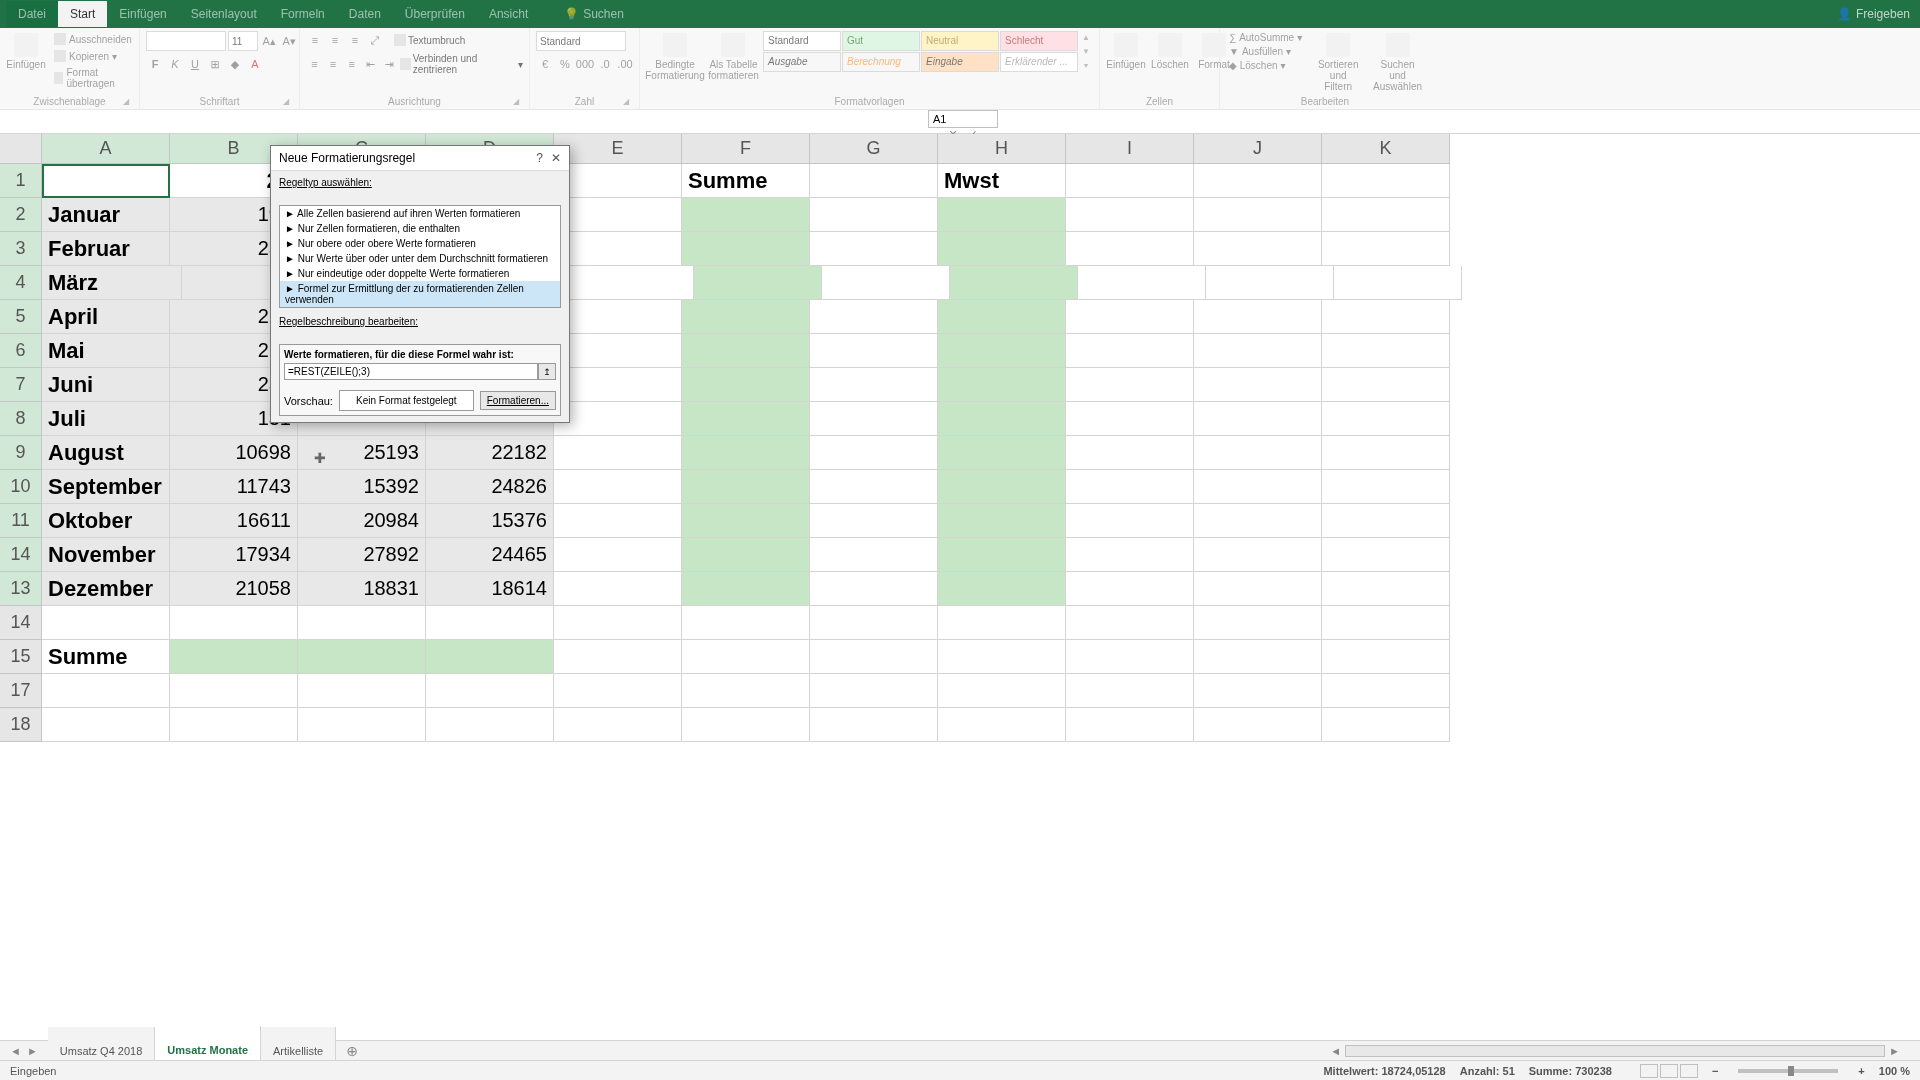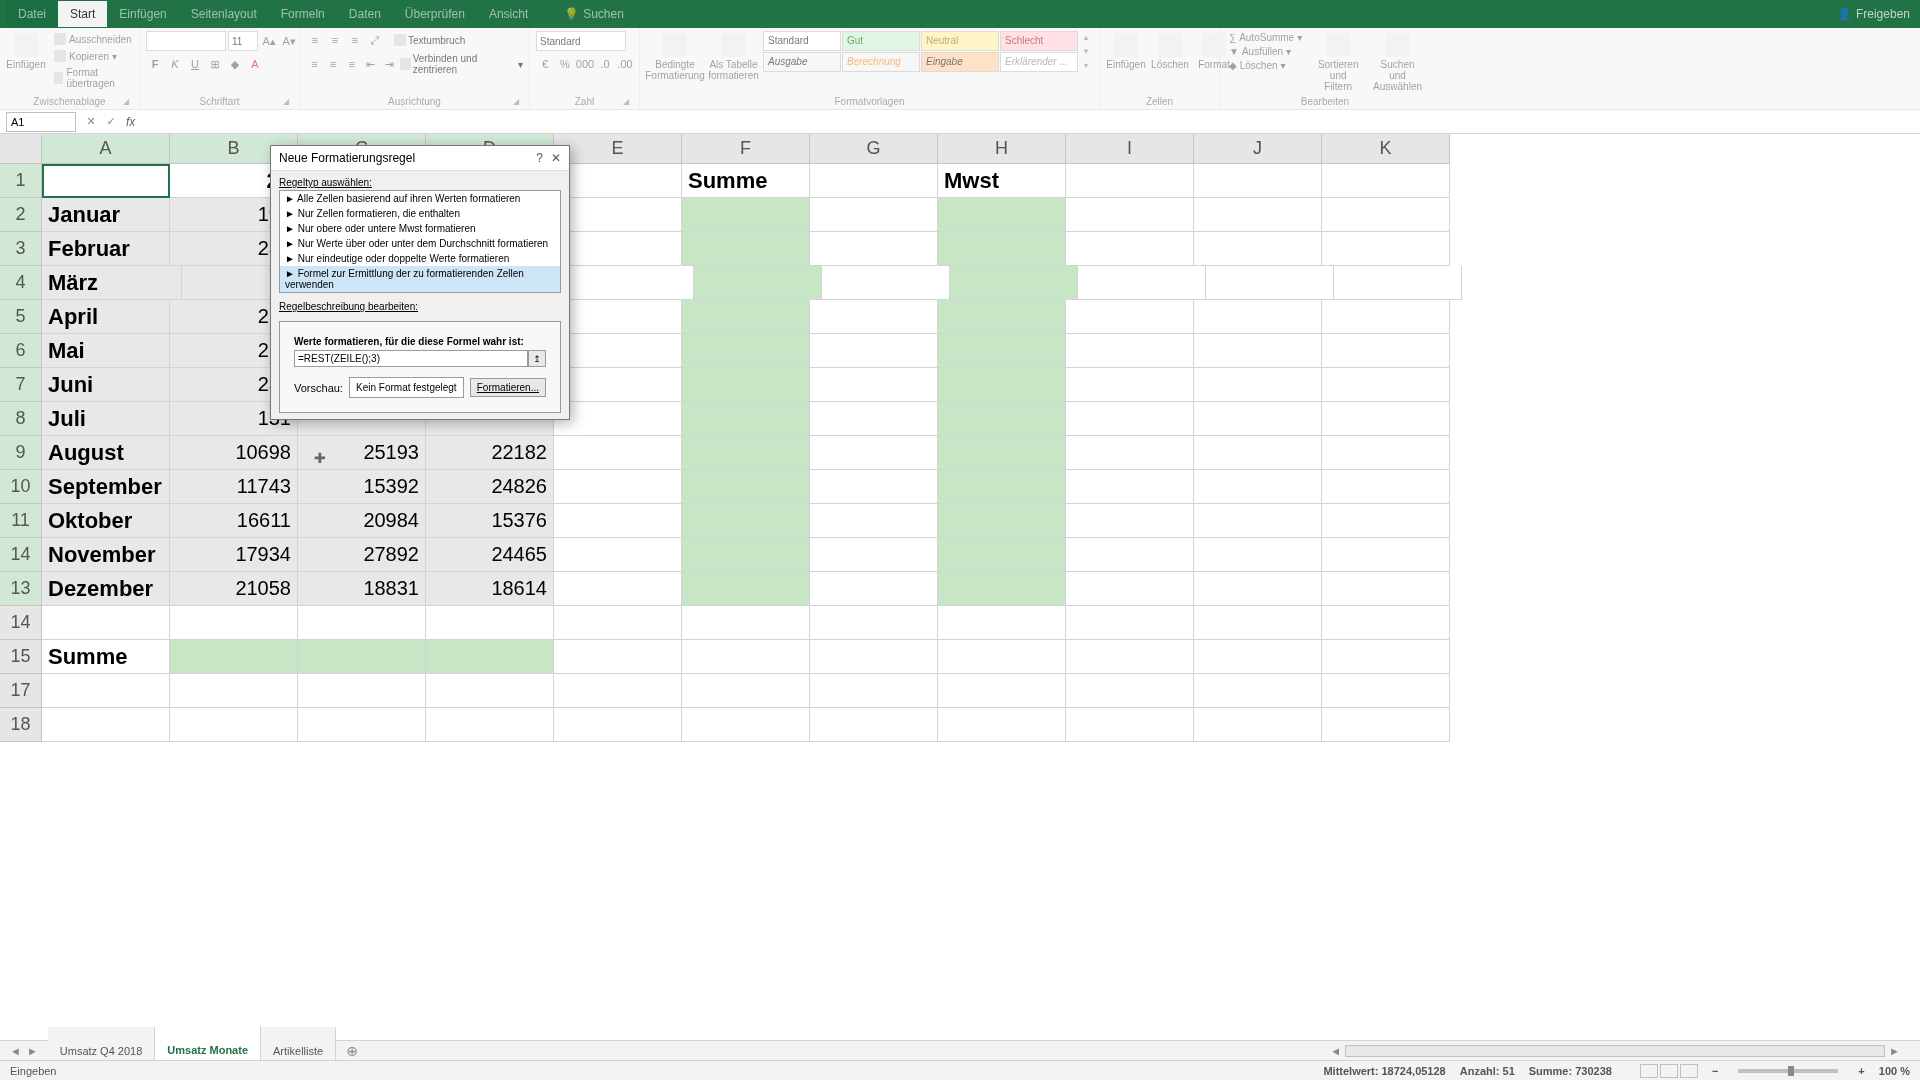--- a/index.html
+++ b/index.html
@@ -31,21 +31,21 @@
 .font-row { display: flex; gap: 2px; align-items: center; }
 .font-select { width: 80px; height: 20px; border: 1px solid #c0c0c0; background: #fff; font-size: 10px; padding: 0 3px; }
 .size-select { width: 30px; height: 20px; border: 1px solid #c0c0c0; background: #fff; font-size: 10px; padding: 0 3px; }
 .mini-btn { width: 18px; height: 18px; display: flex; align-items: center; justify-content: center; font-size: 11px; color: #555; }
 .style-cell { width: 78px; height: 20px; border: 1px solid #bfbfbf; font-size: 10px; padding: 3px 4px; }
 .style-col { display: flex; flex-direction: column; gap: 1px; }
 .edit-btns { display: flex; flex-direction: column; gap: 1px; font-size: 10px; color: #555; }
 .edit-btns div { display: flex; align-items: center; gap: 3px; padding: 1px 3px; }
 
 
-.formula-row { height: 24px; border-bottom: 1px solid #d4d4d4; display: flex; align-items: center; background: #fff; }
+.formula-row { height: 24px; border-bottom: 1px solid #d4d4d4; display: flex; align-items: center; background: #fff; flex-direction: column; }
 .name-box { width: 70px; height: 20px; border: 1px solid #c0c0c0; margin-left: 6px; font-size: 11px; padding: 2px 4px; background: #fff; }
 .fx-btns { display: flex; gap: 2px; margin-left: 6px; }
 .fx-btns span { width: 18px; text-align: center; color: #888; font-size: 11px; }
 .fx-label { font-style: italic; color: #666; margin-left: 6px; font-size: 12px; }
 
 
 .grid-area { position: absolute; top: 134px; left: 0; right: 0; bottom: 40px; overflow: hidden; }
 .col-headers { display: flex; height: 30px; }
 .corner { width: 42px; background: #e6e6e6; border-right: 1px solid #c5c5c5; border-bottom: 1px solid #c5c5c5; }
 .col-h { border-right: 1px solid #c5c5c5; border-bottom: 1px solid #c5c5c5; background: #e6e6e6; display: flex; align-items: center; justify-content: center; font-size: 18px; color: #555; }
@@ -76,26 +76,26 @@
 .status-bar .view-btns { display: flex; gap: 2px; margin-left: 14px; }
 .status-bar .view-btns span { width: 18px; height: 14px; border: 1px solid #c0c0c0; }
 .zoom-slider { width: 100px; height: 4px; background: #c0c0c0; position: relative; margin: 0 6px; }
 .zoom-slider::after { content: ''; position: absolute; left: 50%; top: -3px; width: 6px; height: 10px; background: #888; }
 
 
 .dialog { position: absolute; top: 145px; left: 270px; width: 300px; background: #f0f0f0; border: 1px solid #777; box-shadow: 3px 3px 12px rgba(0,0,0,0.3); font-size: 11px; }
 .dialog .dlg-title { display: flex; justify-content: space-between; padding: 5px 8px; background: #fff; border-bottom: 1px solid #ddd; font-size: 12px; }
 .dialog .dlg-title .btns { display: flex; gap: 8px; color: #555; }
 .dialog .dlg-body { padding: 6px 8px; }
-.dialog .dlg-label { font-size: 10px; margin-bottom: 2px; text-decoration: underline; }
+.dialog .dlg-label { font-size: 10px; margin-bottom: 17px; text-decoration: underline; }
 .dialog .rule-list { border: 1px solid #9a9a9a; background: #fff; }
 .dialog .rule-item { padding: 2px 5px; font-size: 10px; }
 .dialog .rule-item.selected { background: #cde6f7; }
 .dialog .section-label { font-size: 10px; margin-top: 8px; text-decoration: underline; }
-.dialog .desc-box { border: 1px solid #9a9a9a; background: #f8f8f8; padding: 14px; margin-top: 9px; }
+.dialog .desc-box { border: 1px solid #9a9a9a; background: #f8f8f8; padding: 4px; margin-top: 17px; }
 .dialog .desc-box .lbl { font-size: 10px; font-weight: bold; margin-bottom: 3px; }
 .dialog .formula-input { display: flex; }
 .dialog .formula-input input { flex: 1; border: 1px solid #9a9a9a; font-size: 10px; padding: 2px 3px; }
 .dialog .formula-input button { width: 18px; border: 1px solid #9a9a9a; background: #e8e8e8; font-size: 9px; }
 .dialog .preview-row { display: flex; align-items: center; gap: 6px; margin-top: 10px; }
 .dialog .preview-box { flex: 1; border: 1px solid #9a9a9a; background: #fff; text-align: center; padding: 4px; font-size: 10px; }
 .dialog .format-btn { border: 1px solid #9a9a9a; background: #e8e8e8; padding: 3px 6px; font-size: 10px; text-decoration: underline; }
 .dialog .dlg-footer { display: flex; justify-content: flex-end; gap: 6px; padding: 8px; }
 .dialog .dlg-footer button { width: 60px; padding: 3px; border: 1px solid #7a7a7a; background: #e8e8e8; font-size: 11px; }
 .dialog .dlg-footer button.primary { border: 1px solid #2a7ab0; box-shadow: 0 0 0 1px #2a7ab0 inset; }
@@ -559,21 +559,21 @@
     <div class="btns">
       <span>?</span>
       <span>✕</span>
     </div>
   </div>
   <div class="dlg-body">
     <div class="dlg-label">Regeltyp auswählen:</div>
     <div class="rule-list">
       <div class="rule-item">► Alle Zellen basierend auf ihren Werten formatieren</div>
       <div class="rule-item">► Nur Zellen formatieren, die enthalten</div>
-      <div class="rule-item">► Nur obere oder untere Mwst formatieren</div>
+      <div class="rule-item">► Nur obere oder obere Werte formatieren</div>
       <div class="rule-item">► Nur Werte über oder unter dem Durchschnitt formatieren</div>
       <div class="rule-item">► Nur eindeutige oder doppelte Werte formatieren</div>
       <div class="rule-item selected">► Formel zur Ermittlung der zu formatierenden Zellen verwenden</div>
     </div>
     <div class="section-label">Regelbeschreibung bearbeiten:</div>
     <div class="desc-box">
       <div class="lbl">Werte formatieren, für die diese Formel wahr ist:</div>
       <div class="formula-input">
         <input value="=REST(ZEILE();3)" style="">
         <button>↥</button>

